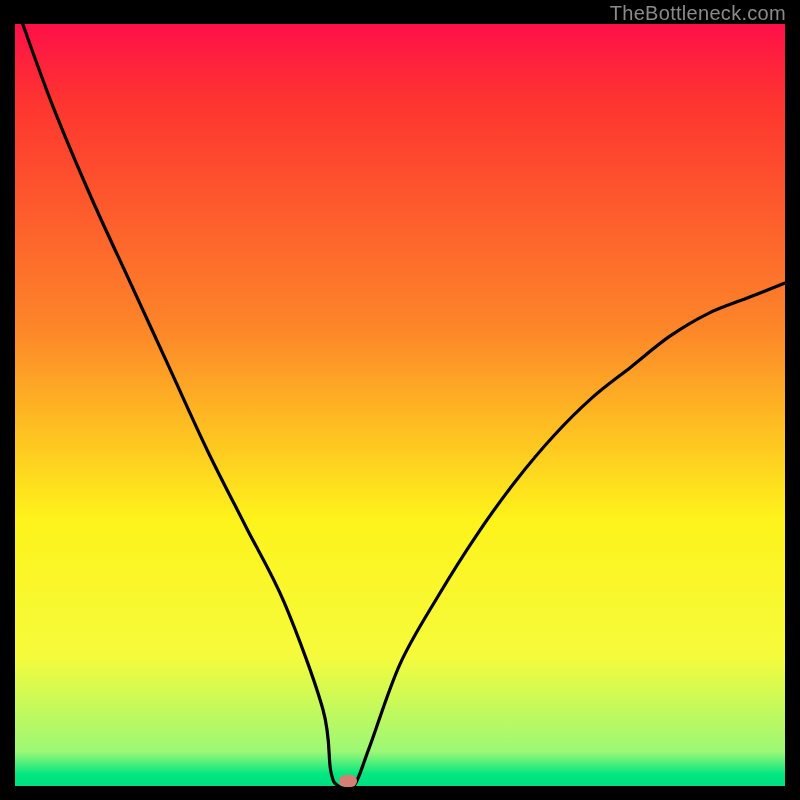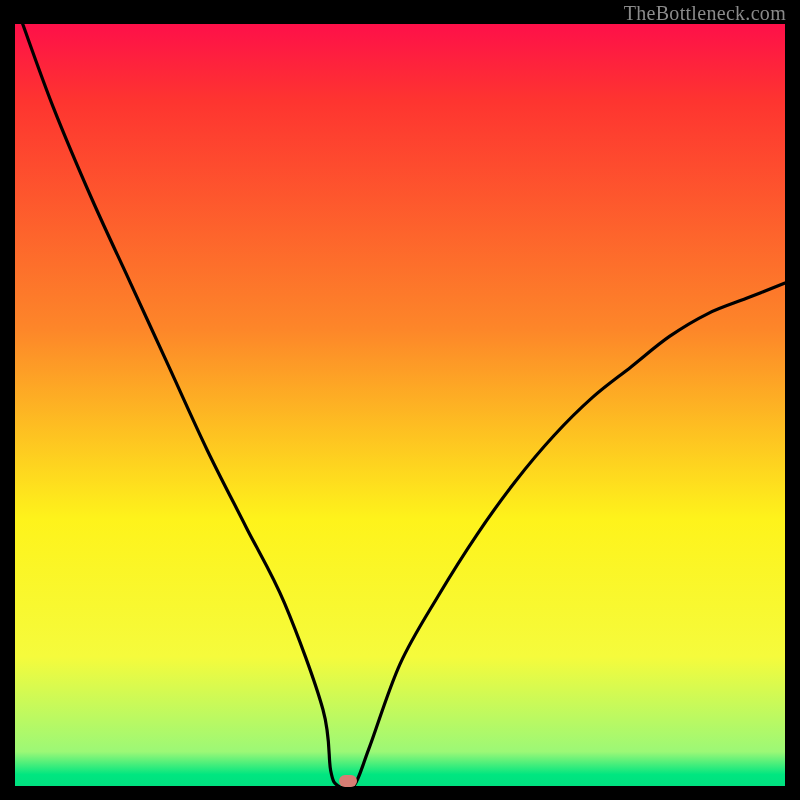--- a/index.html
+++ b/index.html
@@ -20,21 +20,20 @@
   .watermark {
     position: absolute;
     top: 2px;
     right: 14px;
     color: #8a8a8a;
     font-size: 20px;
     font-weight: 500;
     letter-spacing: 0.3px;
     z-index: 5;
     user-select: none;
-    font-family: Liberation Serif, serif;
   }
   .plot-outer {
     position: absolute;
     left: 15px;
     top: 24px;
     width: 770px;
     height: 762px;
     background: #000;
     z-index: 1;
   }

